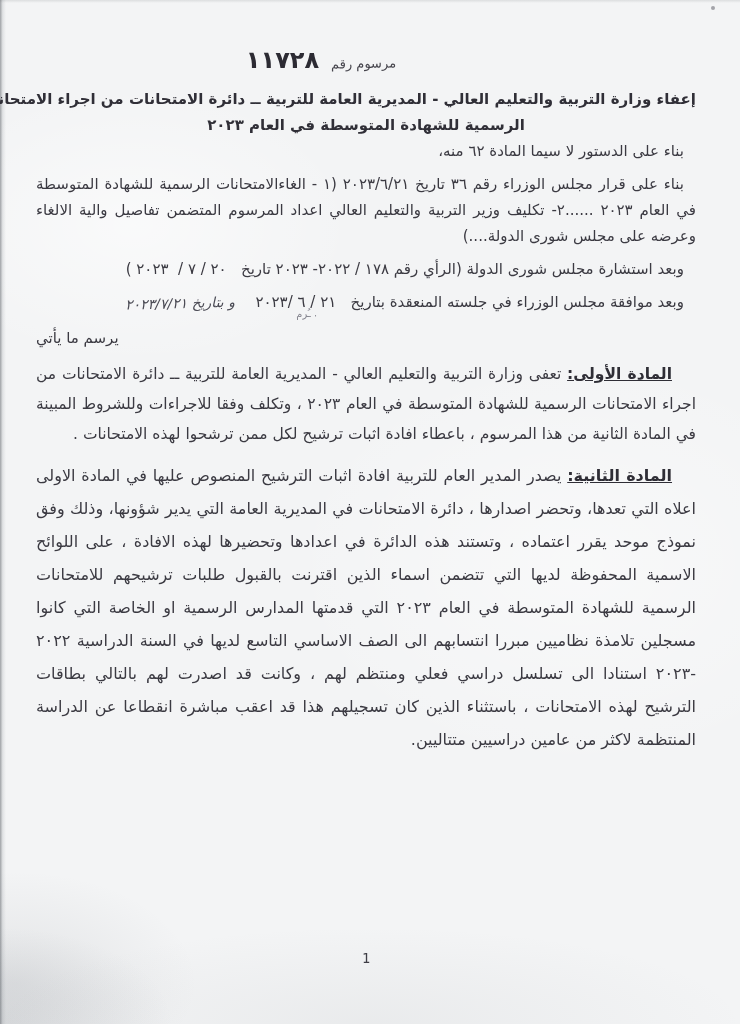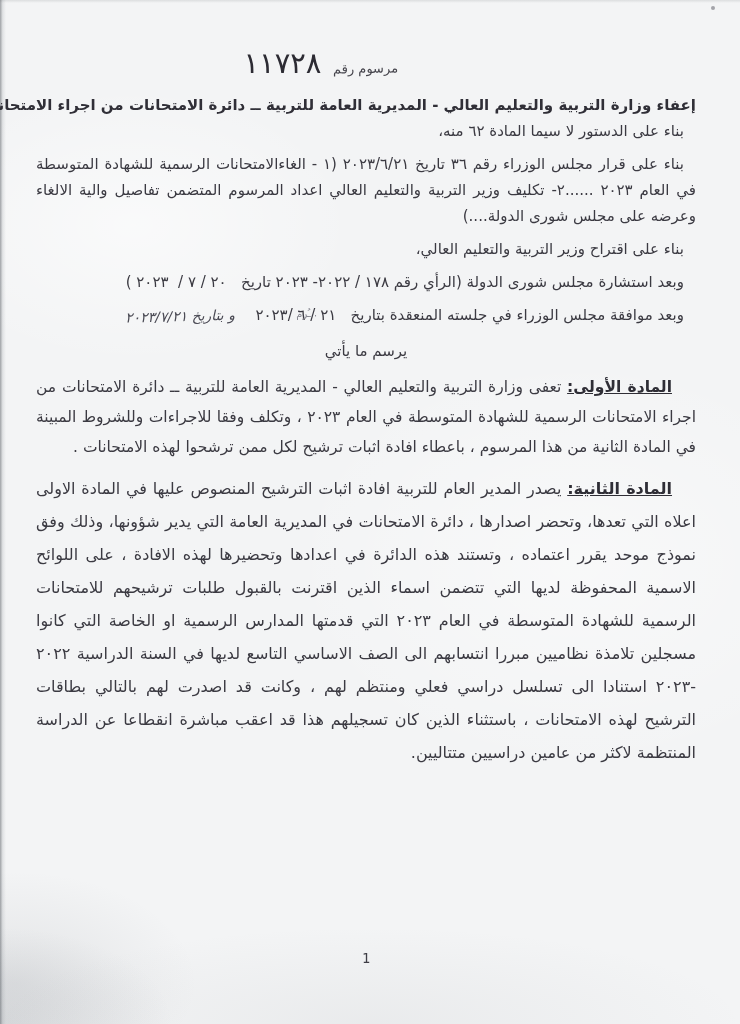--- a/index.html
+++ b/index.html
@@ -22,35 +22,35 @@
   .smudge-bl{position:absolute;left:0;bottom:0;width:170px;height:95px;
     background:radial-gradient(ellipse at 0% 100%, rgba(100,106,114,.15), transparent 72%);}
   .dot-tr{position:absolute;left:711px;top:6px;width:4px;height:4px;border-radius:50%;
     background:#8e8e96;opacity:.8;}
 
   .content{position:relative;direction:rtl;padding:0 44px 0 36px;}
 
   .decree-head{margin-top:46px;display:flex;justify-content:center;align-items:baseline;
     gap:12px;transform:translateX(-45px);}
   .decree-label{font-size:13px;color:#45444c;transform:rotate(-1deg);}
-  .decree-num{font-size:29px;font-weight:400;color:#2c2b33;letter-spacing:2px;}
+  .decree-num{font-size:24px;font-weight:700;color:#2c2b33;letter-spacing:2px;}
 
   .title{margin-top:12px;text-align:center;font-weight:700;font-size:15px;
     line-height:26px;color:#302f37;}
   .title div{white-space:nowrap;}
 
   p{margin:0;}
   .intro{margin-top:24px;font-size:15px;line-height:26px;}
   .recital{font-size:15px;line-height:26px;margin-bottom:7px;text-indent:12px;
     text-align:justify;}
   .one-line{white-space:nowrap;}
   .handwritten{display:inline-block;font-style:italic;font-size:14px;color:#4a4a54;
     margin-right:9px;transform:rotate(-1.5deg) translateY(1px);}
 
-  .enacting{margin-top:10px;text-align:center;font-size:15px;line-height:26px;}
+  .enacting{margin-top:10px;text-align:left;font-size:15px;line-height:26px;}
 
   .article{text-align:justify;text-indent:24px;}
   .a1{margin-top:8px;font-size:15.5px;line-height:30px;}
   .a2{margin-top:10px;font-size:16px;line-height:33px;}
   .art-label{font-weight:700;text-decoration:underline;color:#2f2e36;}
 
   .pencil{position:absolute;left:296px;top:308px;font-size:10px;color:#84848e;
     transform:rotate(-4deg);letter-spacing:1px;}
 
   .page-num{position:absolute;left:0;right:8px;top:950px;text-align:center;
@@ -67,26 +67,26 @@
 
   <div class="content">
 
     <div class="decree-head">
       <span class="decree-label">مرسوم رقم</span>
       <span class="decree-num">١١٧٢٨</span>
     </div>
 
     <div class="title">
       <div>إعفاء وزارة التربية والتعليم العالي - المديرية العامة للتربية ــ دائرة الامتحانات من اجراء الامتحانات</div>
+      <div>الرسمية للشهادة المتوسطة في العام ٢٠٢٣</div>
     </div>
 
 
     <p class="recital one-line">بناء على الدستور لا سيما المادة ٦٢ منه،</p>
     <p class="recital">بناء على قرار مجلس الوزراء رقم ٣٦ تاريخ ٢٠٢٣/٦/٢١ (١ - الغاءالامتحانات الرسمية للشهادة المتوسطة في العام ٢٠٢٣ ......٢- تكليف وزير التربية والتعليم العالي اعداد المرسوم المتضمن تفاصيل والية الالغاء وعرضه على مجلس شورى الدولة....)</p>
-    <p class="recital one-line">بناء على اقتراح وزير التربية والتعليم العالي،</p>
     <p class="recital one-line">وبعد استشارة مجلس شورى الدولة (الرأي رقم ١٧٨ / ٢٠٢٢- ٢٠٢٣ تاريخ&nbsp;&nbsp;&nbsp;٢٠ / ٧ /&nbsp;&nbsp;٢٠٢٣ )</p>
 
     <p class="recital one-line"><span>وبعد موافقة مجلس الوزراء في جلسته المنعقدة بتاريخ&nbsp;&nbsp;&nbsp;٢١&nbsp;/&nbsp;٦&nbsp;/٢٠٢٣</span><span class="handwritten">و بتاريخ ٢٠٢٣/٧/٢١</span></p>
 
     <p class="enacting">يرسم ما يأتي</p>
 
     <p class="article a1"><span class="art-label">المادة الأولى:</span><span> تعفى وزارة التربية والتعليم العالي - المديرية العامة للتربية ــ دائرة الامتحانات من اجراء الامتحانات الرسمية للشهادة المتوسطة في العام ٢٠٢٣ ، وتكلف وفقا للاجراءات وللشروط المبينة في المادة الثانية من هذا المرسوم ، باعطاء افادة اثبات ترشيح لكل ممن ترشحوا لهذه الامتحانات .</span></p>
 
     <p class="article a2"><span class="art-label">المادة الثانية:</span><span> يصدر المدير العام للتربية افادة اثبات الترشيح المنصوص عليها في المادة الاولى اعلاه التي تعدها، وتحضر اصدارها ، دائرة الامتحانات في المديرية العامة التي يدير شؤونها، وذلك وفق نموذج موحد يقرر اعتماده ، وتستند هذه الدائرة في اعدادها وتحضيرها لهذه الافادة ، على اللوائح الاسمية المحفوظة لديها التي تتضمن اسماء الذين اقترنت بالقبول طلبات ترشيحهم للامتحانات الرسمية للشهادة المتوسطة في العام ٢٠٢٣ التي قدمتها المدارس الرسمية او الخاصة التي كانوا مسجلين تلامذة نظاميين مبررا انتسابهم الى الصف الاساسي التاسع لديها في السنة الدراسية ٢٠٢٢ -٢٠٢٣ استنادا الى تسلسل دراسي فعلي ومنتظم لهم ، وكانت قد اصدرت لهم بالتالي بطاقات الترشيح لهذه الامتحانات ، باستثناء الذين كان تسجيلهم هذا قد اعقب مباشرة انقطاعا عن الدراسة المنتظمة لاكثر من عامين دراسيين متتاليين.</span></p>
 

